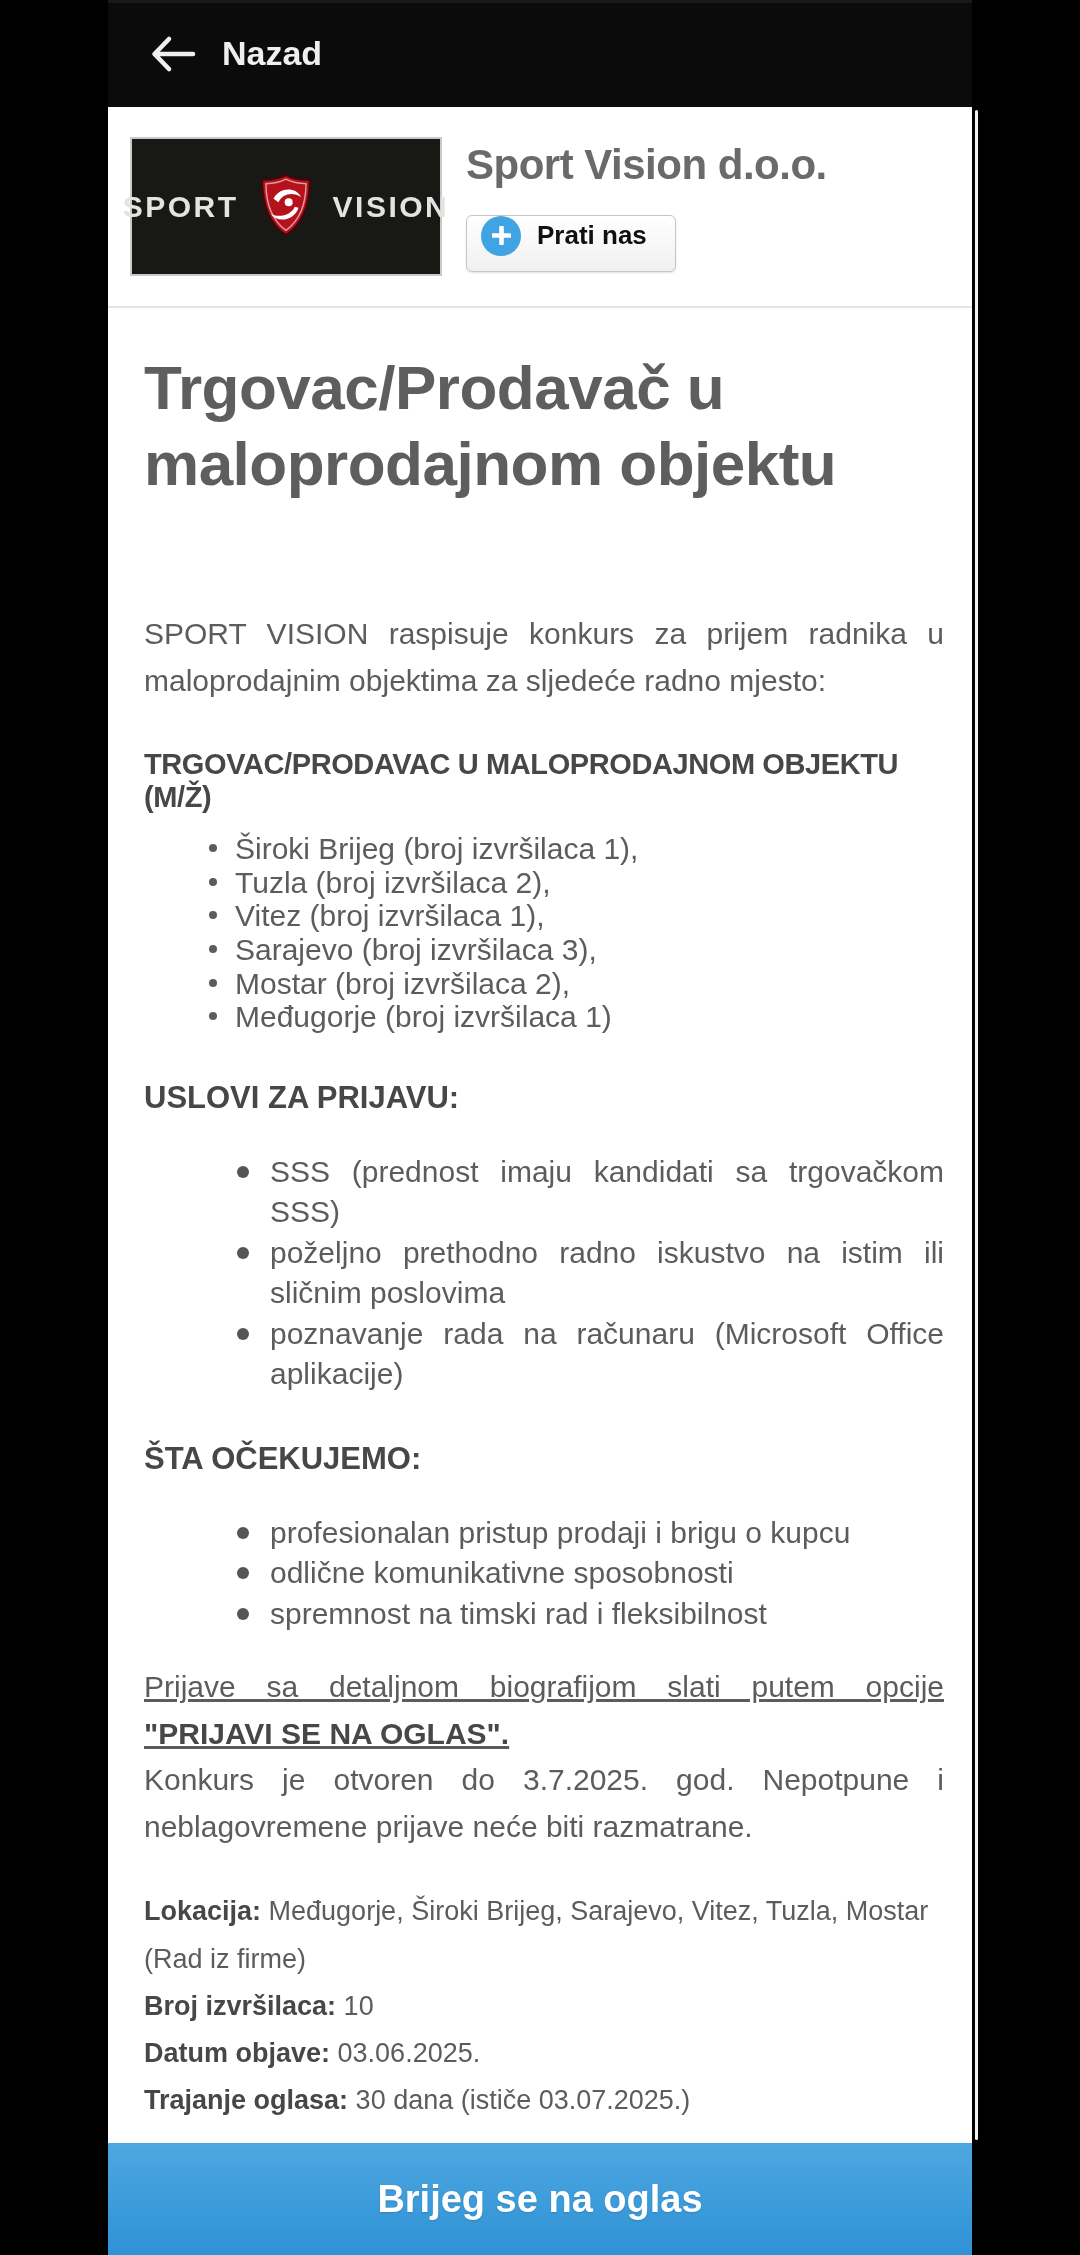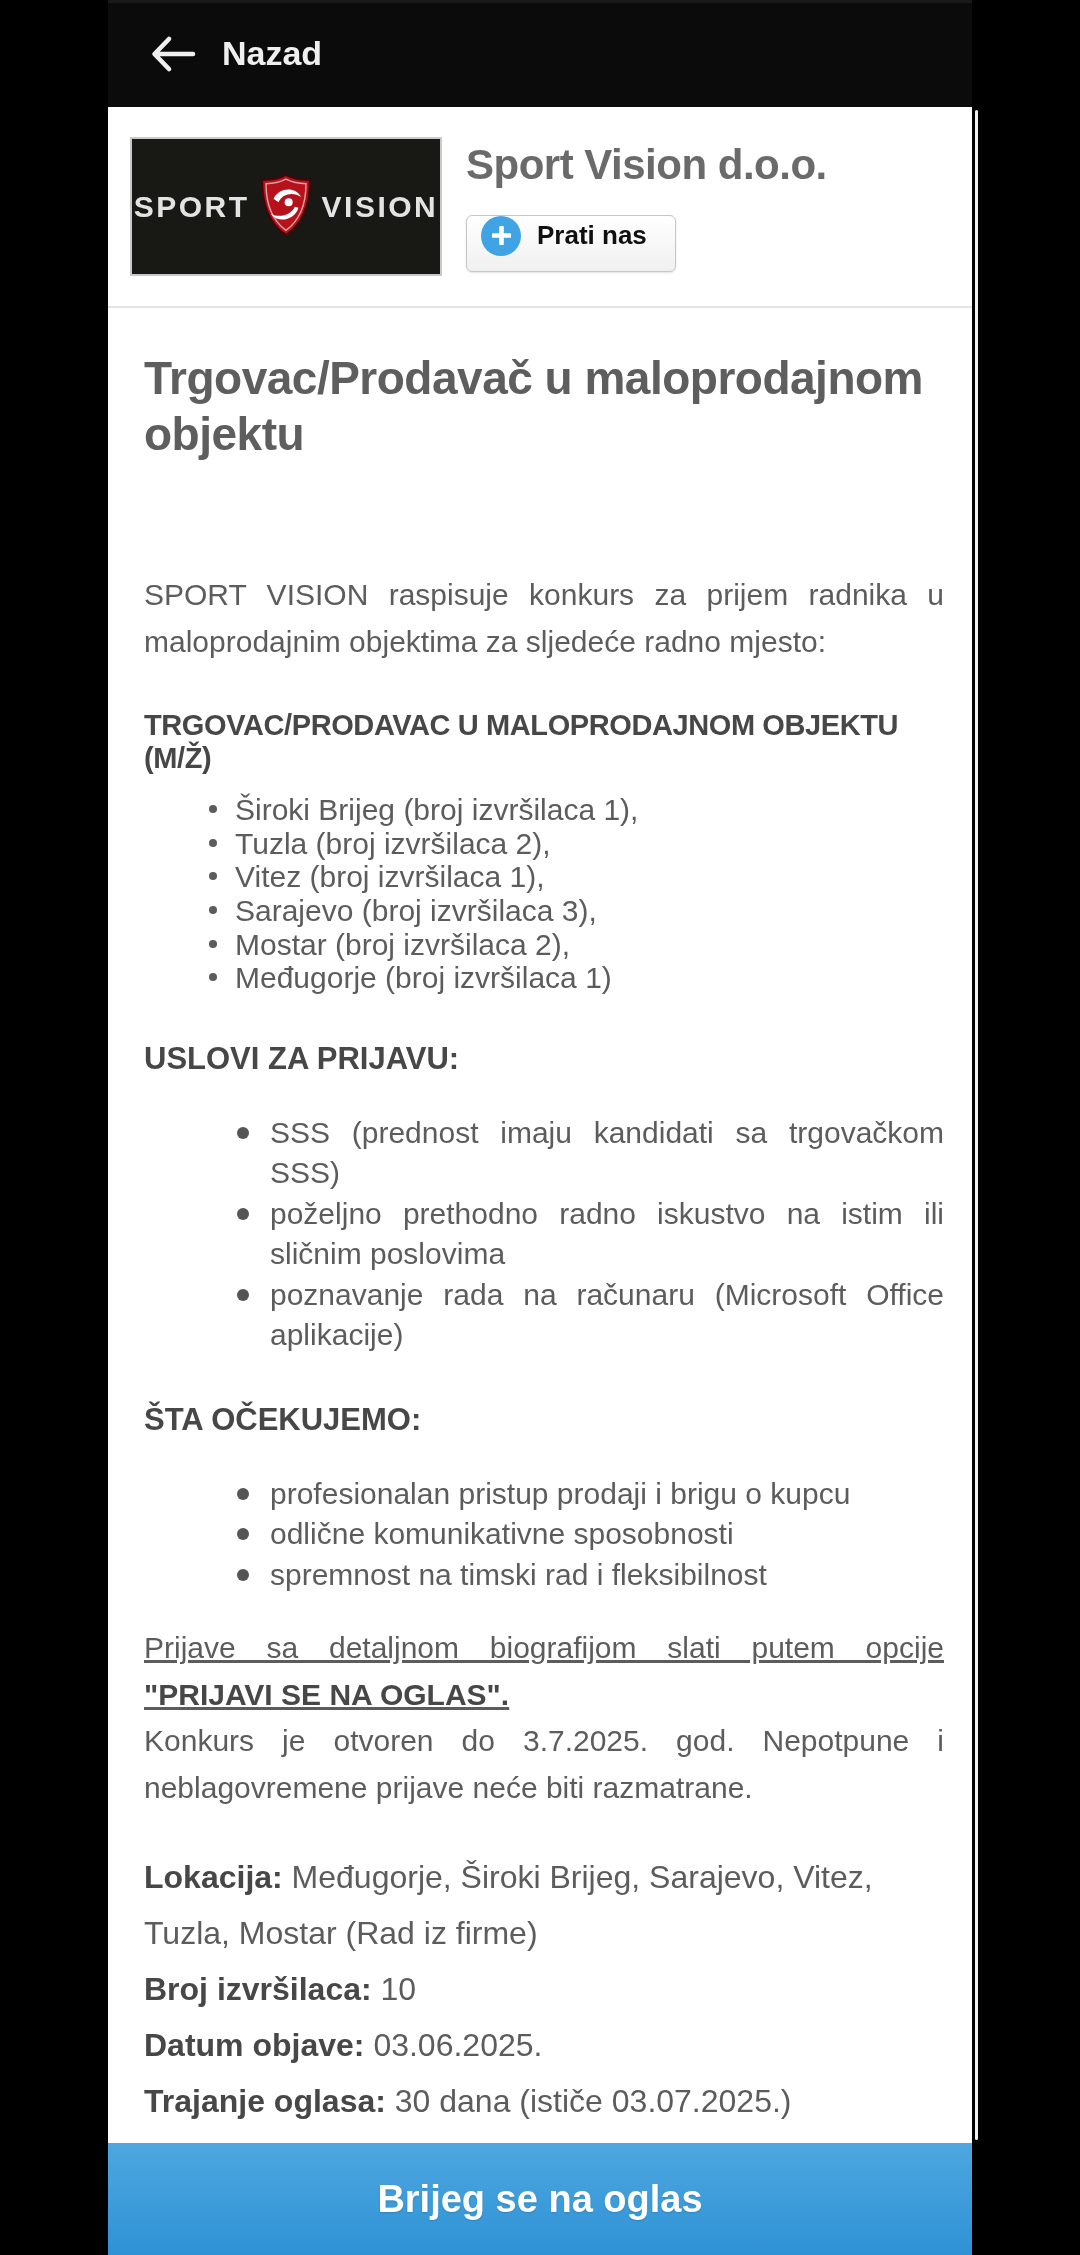--- a/index.html
+++ b/index.html
@@ -13,56 +13,56 @@
   
   .topbar{height:107px;flex:none;background:#0b0b0b;display:flex;align-items:center;padding-left:40px;gap:26px;}
   .topbar .back-label{color:#efefef;font-size:34px;font-weight:700;}
   .back-arrow{display:flex;align-items:center;cursor:pointer;}
 
   
   .card{flex:1 1 auto;background:#fff;overflow:hidden;position:relative;}
 
   .company-header{padding:30px 24px 0 22px;display:flex;gap:24px;}
   .logo-box{width:312px;height:139px;flex:none;background:#181814;border:2px solid #c9c9c9;
-            display:flex;align-items:center;justify-content:center;gap:9px;}
+            display:flex;align-items:center;justify-content:center;gap:20px;}
   .logo-word{color:#e3e3e3;font-size:30px;font-weight:600;letter-spacing:2.5px;}
   .header-right{padding-top:4px;display:flex;flex-direction:column;}
   .company-name{margin:0 0 26px;font-size:42px;font-weight:700;color:#6a6a6a;letter-spacing:-0.5px;}
   .follow-btn{align-self:flex-start;display:inline-flex;align-items:center;gap:16px;height:57px;
               padding:0 28px 16px 14px;border:1px solid #c6c6c6;border-radius:6px;
               background:linear-gradient(#ffffff,#f0f0f0);box-shadow:0 1px 2px rgba(0,0,0,.12);
               font-size:26px;font-weight:700;color:#101010;cursor:pointer;
               font-family:"Liberation Sans","DejaVu Sans",sans-serif;}
   .plus-circle{width:40px;height:40px;border-radius:50%;background:#3fa3e4;display:flex;
                align-items:center;justify-content:center;flex:none;}
 
   .divider{margin:30px 0 0;border:none;border-top:2px solid #e4e4e4;}
 
   
   article{padding:36px 28px 0 36px;color:#5c5c5c;font-size:30px;}
-  .job-title{font-size:46px;line-height:1.22;font-weight:700;color:#5e5e5e;margin:6px 0 110px;letter-spacing:-0.5px;}
+  .job-title{font-size:62px;line-height:1.22;font-weight:700;color:#5e5e5e;margin:6px 0 110px;letter-spacing:-0.5px;}
   .just{text-align:justify;}
   .intro{line-height:1.55;margin:0 0 44px;}
   .sec-heading{font-size:31px;font-weight:700;color:#4a4a4a;margin:0;}
   .position-heading{font-size:29px;letter-spacing:-0.4px;}
   .mt-gap{margin-top:46px;}
 
   ul{list-style:none;margin:0;padding:0;}
   ul.locations{margin:18px 0 0;padding-left:65px;}
   ul.locations li{position:relative;padding-left:26px;line-height:1.12;}
   ul.locations li::before{content:"";position:absolute;left:0;top:12px;width:8px;height:8px;border-radius:50%;background:#5c5c5c;}
   ul.dots{margin:36px 0 0;padding-left:93px;}
   ul.dots li{position:relative;padding-left:33px;line-height:1.35;text-align:justify;}
   ul.dots li::before{content:"";position:absolute;left:0;top:14px;width:12px;height:12px;border-radius:50%;background:#555;}
 
   .apply-note{line-height:1.55;margin:30px 0 0;text-decoration:underline;}
   .apply-note b,.sec-heading,.meta-line b{color:#474747;}
   .apply-note2{line-height:1.55;margin:0;}
 
-  .meta{margin-top:38px;font-size:32px;}
+  .meta{margin-top:38px;font-size:27px;}
   .meta-line{margin:0;line-height:1.75;}
   .meta-line b{font-weight:700;}
 
   
   .cta{height:112px;flex:none;background:linear-gradient(180deg,#4da7e0 0%,#2f92d5 100%);
        display:flex;align-items:center;justify-content:center;cursor:pointer;}
   .cta span{color:#fff;font-size:38px;font-weight:700;text-shadow:0 1px 2px rgba(0,0,0,.15);}
 
   .scrollbar{position:absolute;right:-6px;top:110px;width:3px;height:2030px;background:#f2f2f2;border-radius:2px;}
 </style>

